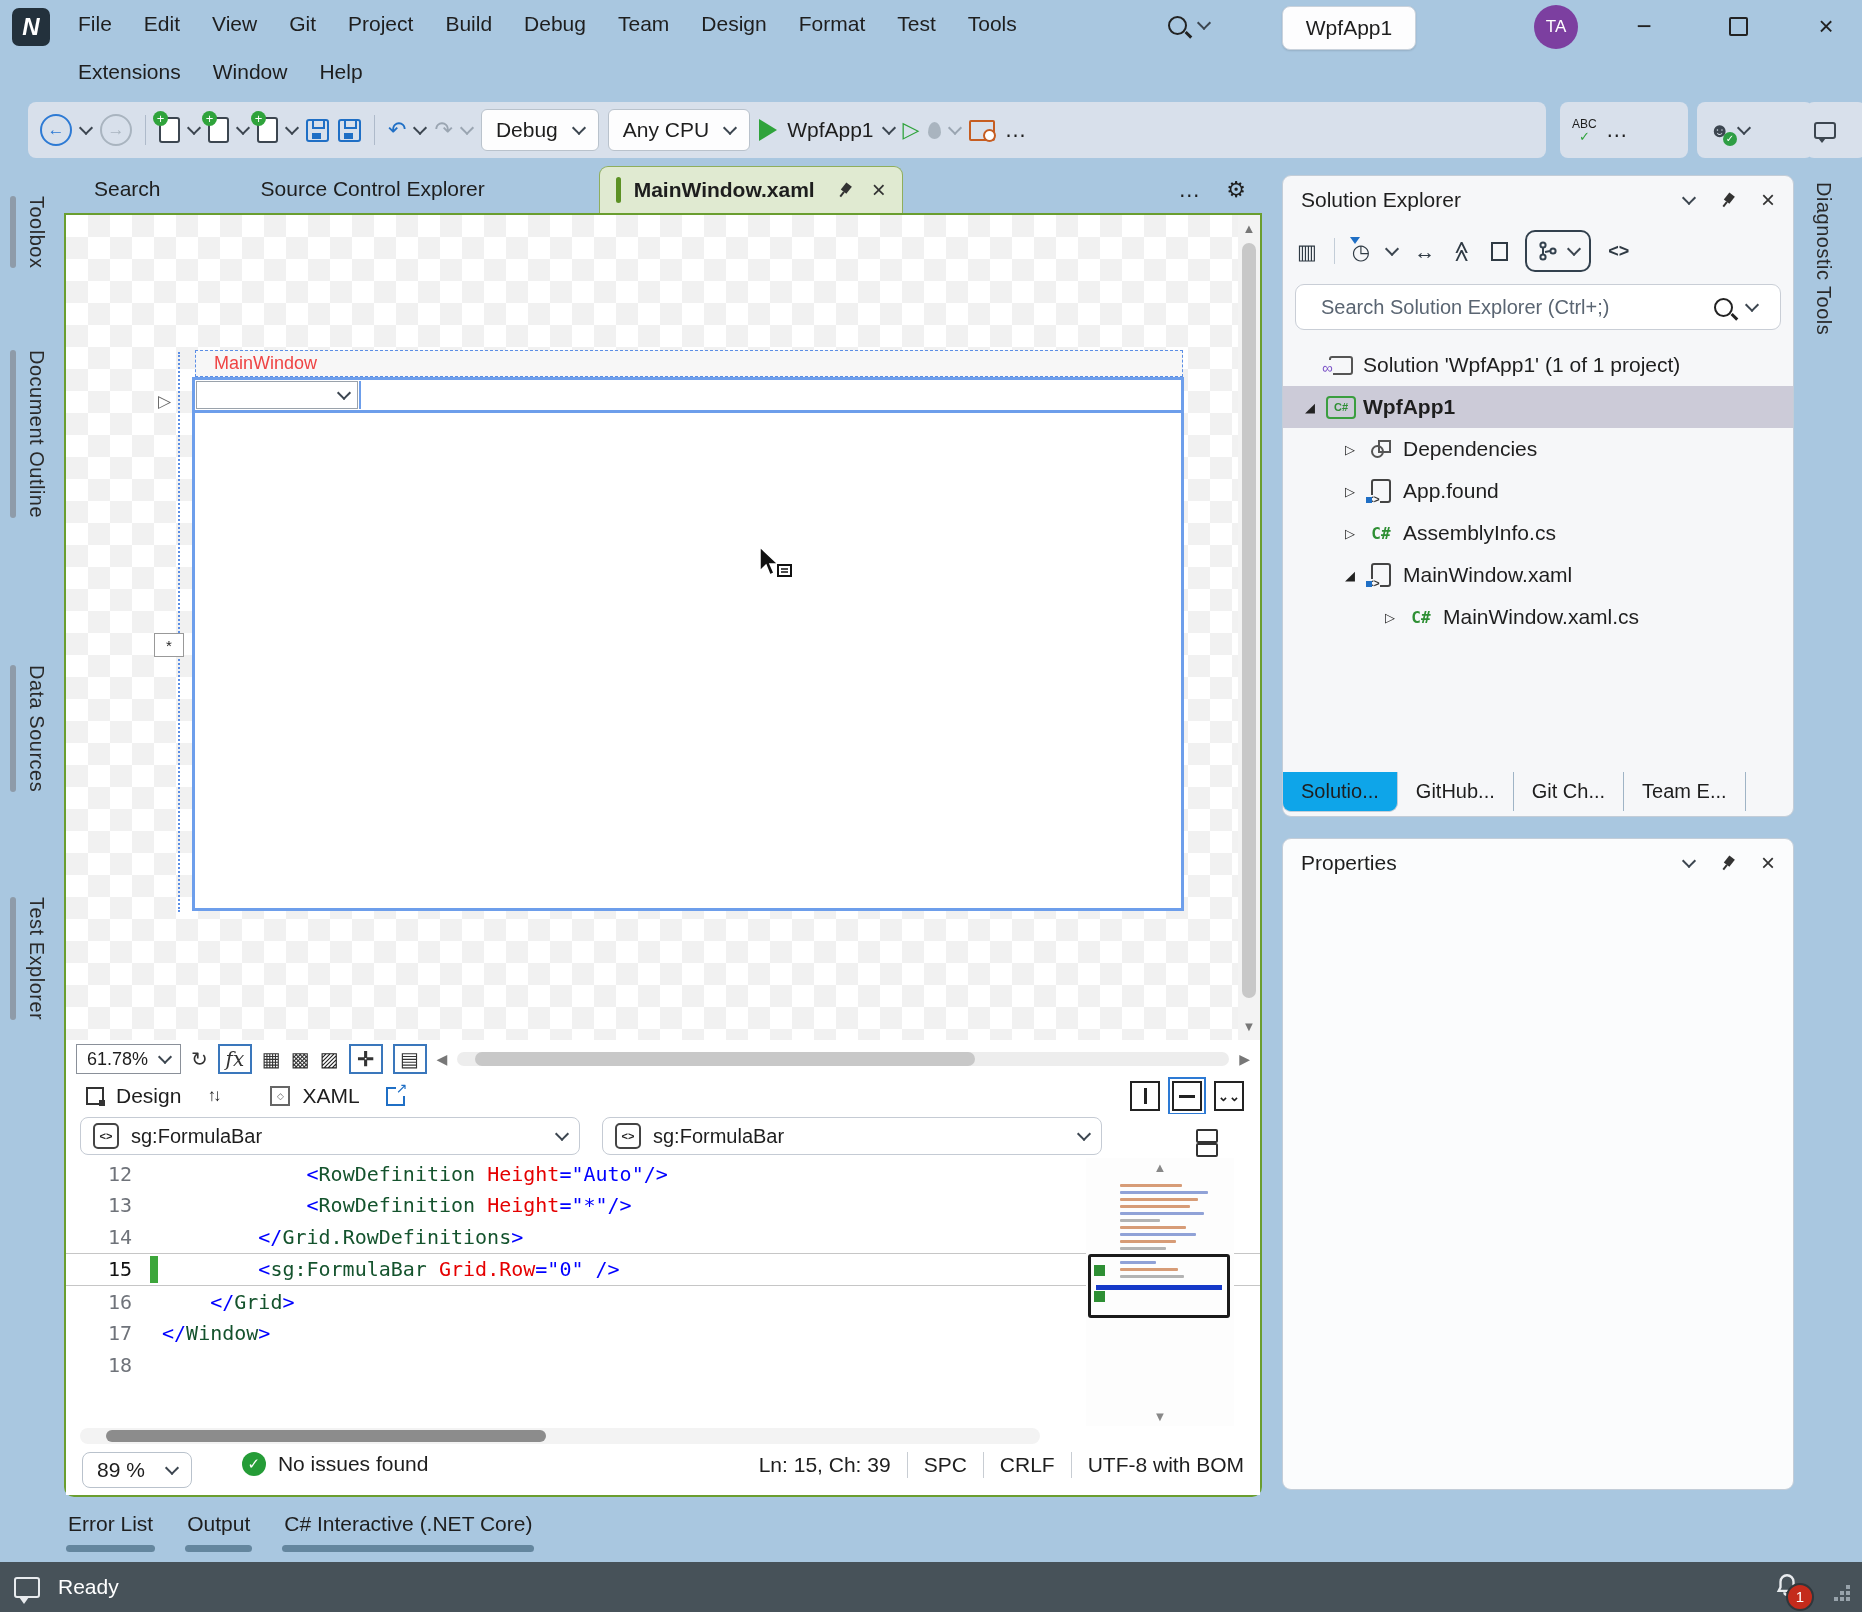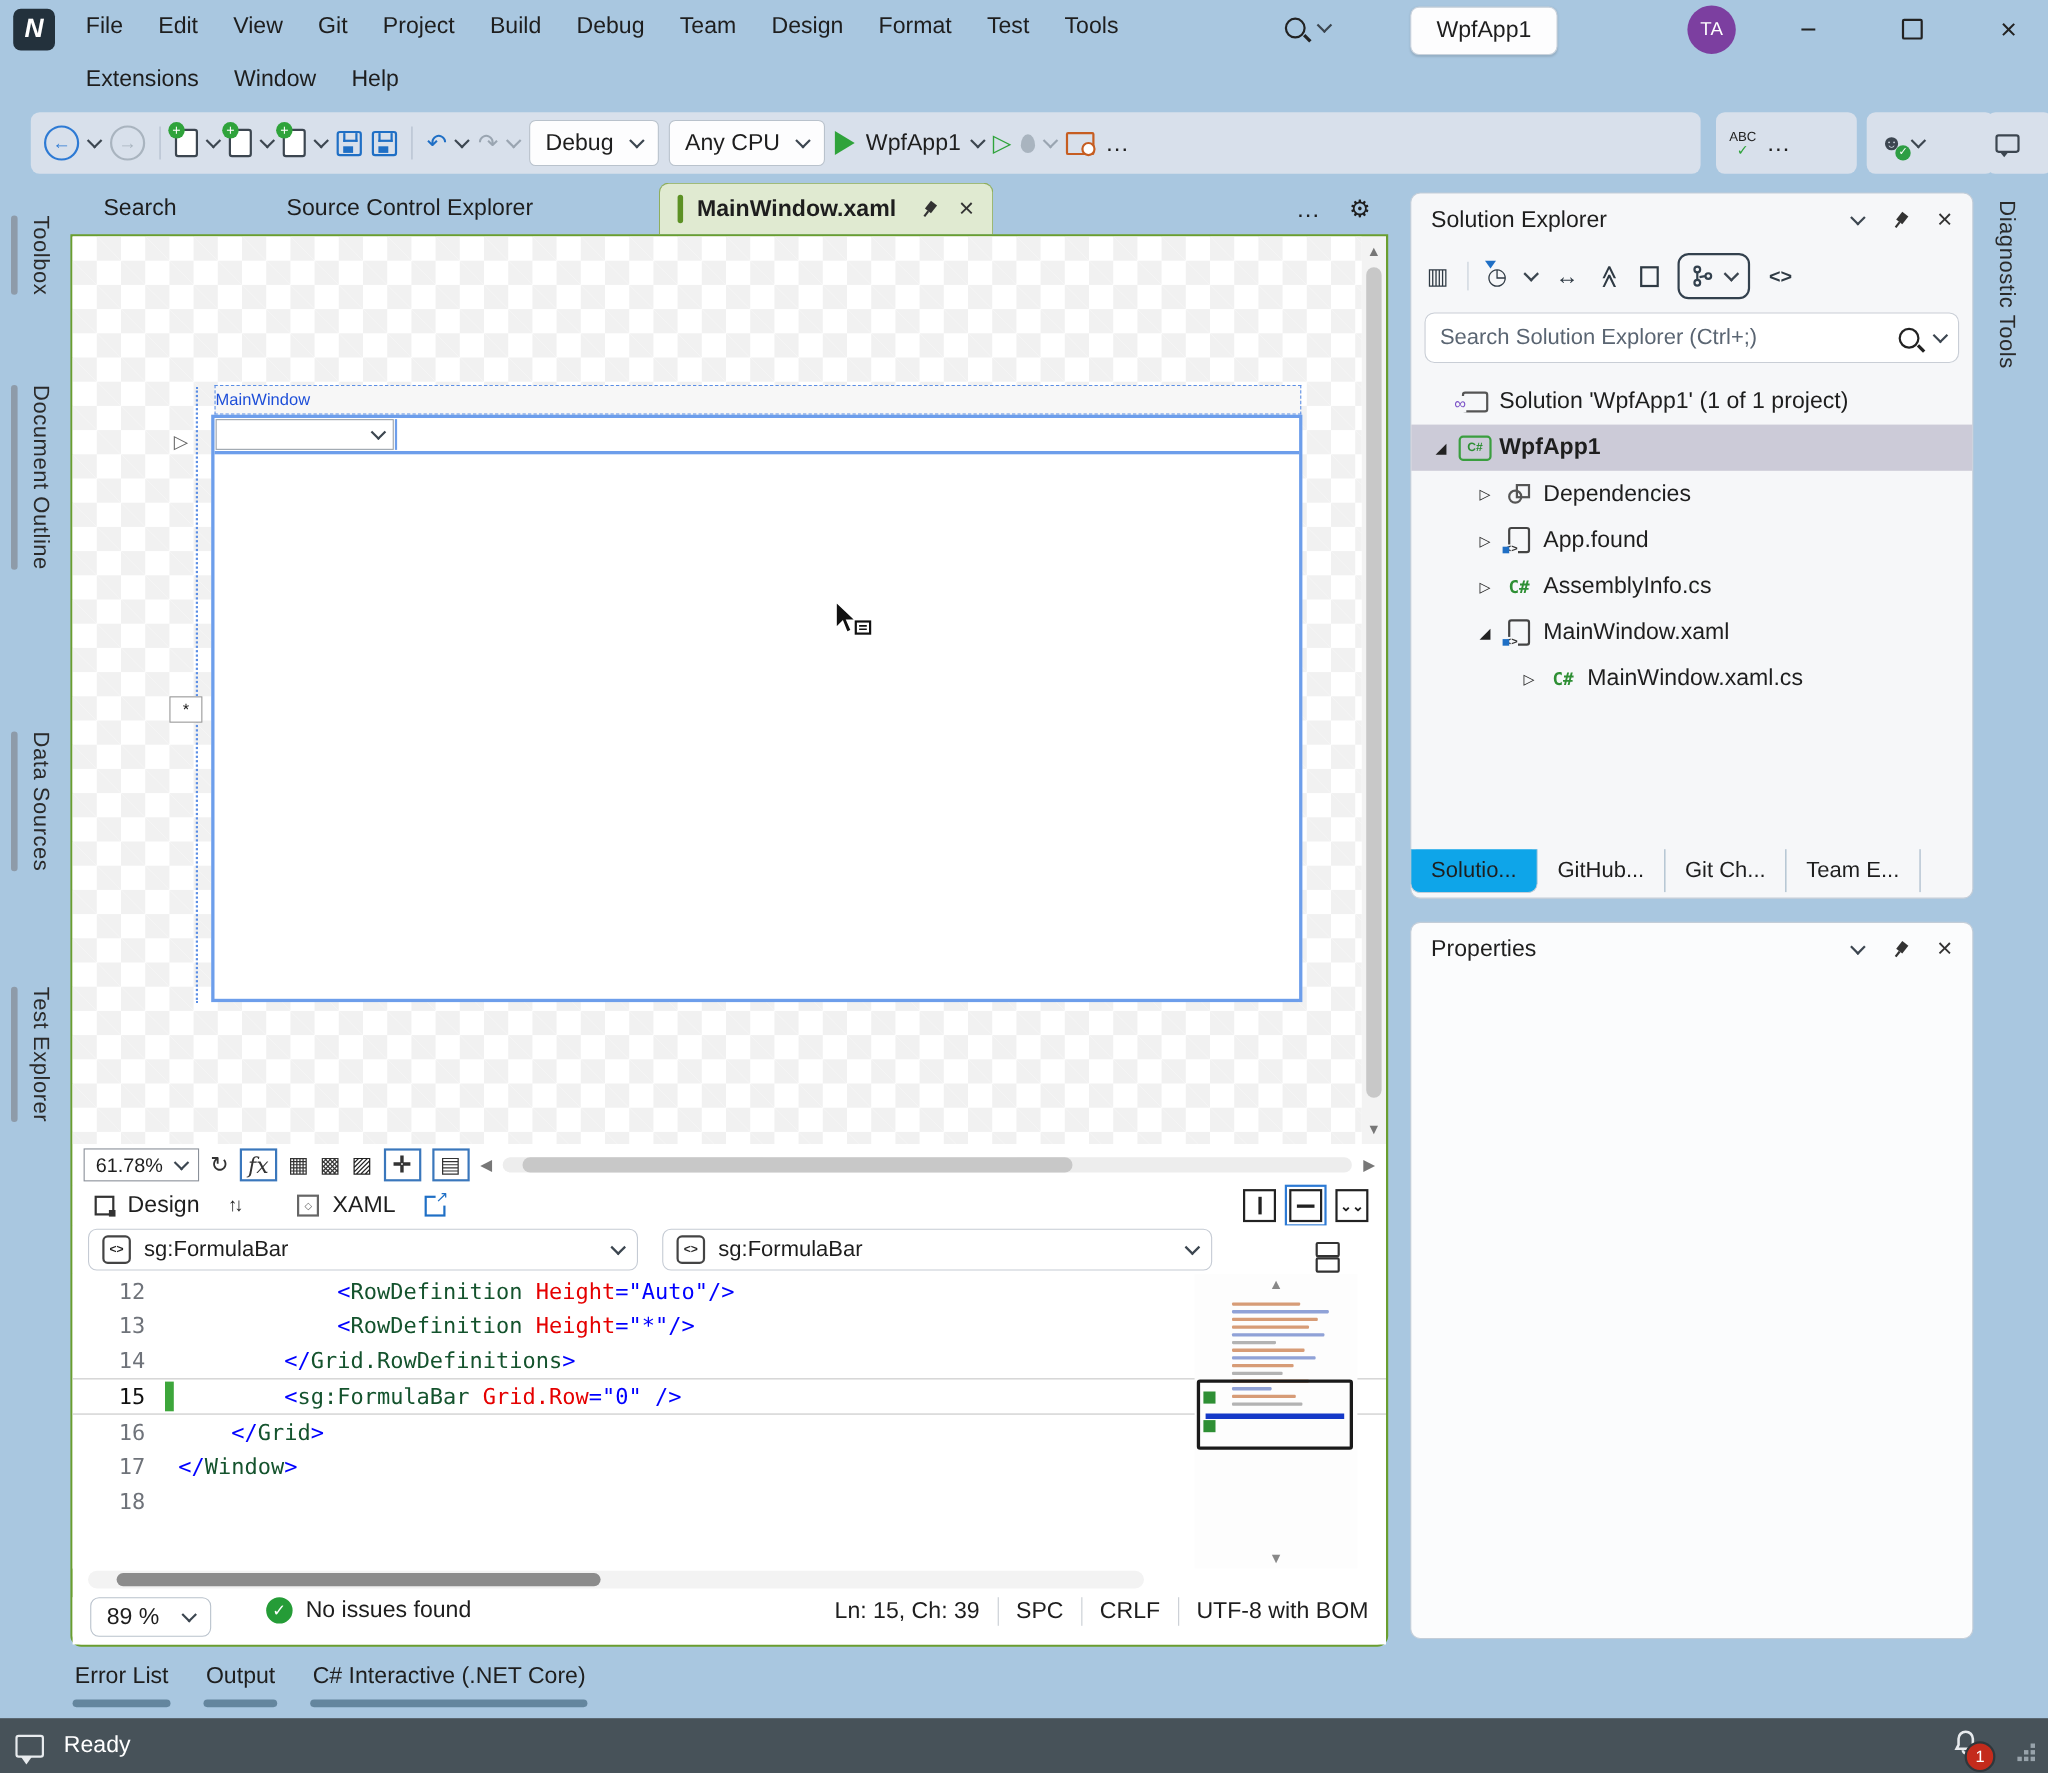--- a/index.html
+++ b/index.html
@@ -58,21 +58,21 @@
   .i-pin::before{content:'';position:absolute;left:4px;top:0;width:7px;height:9px;background:#333;}
   .i-pin::after{content:'';position:absolute;left:7px;top:9px;width:2px;height:6px;background:#333;}
   .xclose{font-size:24px;color:#333;line-height:1;}
   .tab-right{position:absolute;right:16px;bottom:10px;display:flex;gap:26px;align-items:center;font-size:22px;}
   .document{left:64px;top:213px;width:1198px;height:1284px;background:#fff;border:2px solid #6A9E2F;border-top:2px solid #6A9E2F;border-radius:0 0 10px 10px;box-sizing:border-box;}
   
   .designer{left:0;top:0;width:1172px;height:825px;background-color:#fff;background-image:linear-gradient(45deg,#f1f1f1 25%,transparent 25%,transparent 75%,#f1f1f1 75%),linear-gradient(45deg,#f1f1f1 25%,transparent 25%,transparent 75%,#f1f1f1 75%);background-size:44px 44px;background-position:0 0,22px 22px;overflow:hidden;}
   .vscroll{left:1172px;top:0;width:22px;height:825px;background:#F3F3F3;}
   .vscroll .thumb{position:absolute;left:4px;top:28px;width:14px;height:755px;background:#C8C8C8;border-radius:7px;}
   .sarrow{position:absolute;left:0;width:22px;text-align:center;font-size:13px;color:#777;}
-  .dwin-title{position:absolute;left:129px;top:135px;width:988px;height:27px;background:#F7F7F7;border:1px dashed #5B8EE5;box-sizing:border-box;font-size:15px;display:flex;align-items:center;color:#1d4ed8;}
+  .dwin-title{position:absolute;left:129px;top:135px;width:988px;height:27px;background:#F7F7F7;border:1px dashed #5B8EE5;box-sizing:border-box;font-size:18px;padding-left:18px;display:flex;align-items:center;color:#ef4444;}
   .dwin{position:absolute;left:126px;top:162px;width:992px;height:534px;border:3px solid #6D9EEB;background:#fff;box-sizing:border-box;}
   .fbar{height:30px;border-bottom:3px solid #6D9EEB;display:flex;align-items:stretch;}
   .fcombo{width:152px;border:1px solid #9aa2ab;margin:1px;display:flex;align-items:center;justify-content:flex-end;padding-right:8px;background:#fff;}
   .fdivider{width:2px;background:#6D9EEB;margin:1px 0;}
   .adorn-line{position:absolute;left:112px;top:137px;width:0;height:560px;border-left:2px dotted #5B8EE5;}
   .adorn-tri{position:absolute;left:92px;top:176px;font-size:17px;color:#666;}
   .rowbadge{position:absolute;left:88px;top:418px;width:28px;height:22px;background:#fff;border:1px solid #999;font-size:15px;display:flex;align-items:center;justify-content:center;}
   
   .zoombar{left:0;top:825px;width:1194px;height:38px;background:#fff;display:flex;align-items:center;gap:10px;padding:0 10px;box-sizing:border-box;}
   .zoomsel{border:1px solid #8a9099;height:28px;display:flex;align-items:center;gap:12px;padding:0 10px;font-size:18px;background:#fff;}
@@ -128,21 +128,21 @@
   .phead{display:flex;align-items:center;height:48px;padding:0 18px;font-size:21px;}
   .phead .sp{flex:1;}
   .phead .hic{margin-left:26px;color:#333;}
   .setools{display:flex;align-items:center;gap:17px;padding:6px 14px 10px 14px;}
   .se-ic{font-size:21px;color:#2f3a44;line-height:1;}
   .i-copy{position:relative;width:13px;height:15px;border:2px solid #2f3a44;background:#F6F7F9;}
   .i-copy::before{content:'';position:absolute;left:3px;top:-7px;width:13px;height:15px;border:2px solid #2f3a44;z-index:-1;}
   .i-clock{position:relative;}
   .i-clock::before{content:'';position:absolute;left:-2px;top:-4px;border-left:5px solid transparent;border-right:5px solid transparent;border-top:7px solid #1F6FC5;}
   .branchbox{border:2px solid #33414E;border-radius:10px;height:38px;display:flex;align-items:center;gap:10px;padding:0 10px;}
-  .sesearch{margin:2px 12px 10px 12px;height:44px;background:#fff;border:1px solid #C9CED6;border-radius:9px;display:flex;align-items:center;padding:0 11px;gap:14px;}
+  .sesearch{margin:2px 12px 10px 12px;height:44px;background:#fff;border:1px solid #C9CED6;border-radius:9px;display:flex;align-items:center;padding:0 23px;gap:14px;}
   .sesearch input{border:none;outline:none;flex:1;font-size:20px;font-family:"Liberation Sans",sans-serif;color:#333;background:transparent;}
   .sesearch input::placeholder{color:#5A6572;opacity:1;}
   .trow{display:flex;align-items:center;height:42px;font-size:21px;}
   .trow.sel{background:#CCCBD8;}
   .trow .exp{width:26px;text-align:center;font-size:13px;color:#222;flex:none;}
   .trow .ticon{width:36px;display:flex;justify-content:center;align-items:center;flex:none;}
   .trow .tl{margin-left:4px;}
   .trow.bold .tl{font-weight:bold;}
   .ti-solution{position:relative;width:20px;height:15px;border:2px solid #555;border-radius:3px;}
   .ti-solution::before{content:'∞';position:absolute;left:-9px;top:2px;color:#7B52C7;font-size:15px;background:#F6F7F9;line-height:1;}

